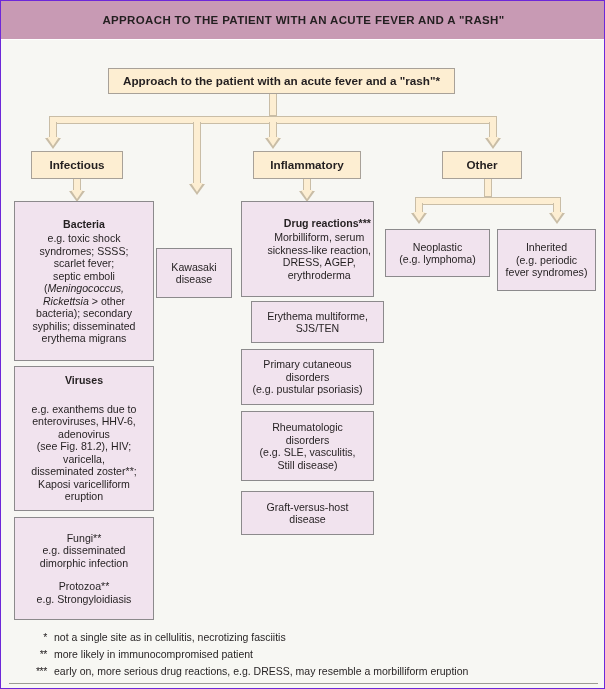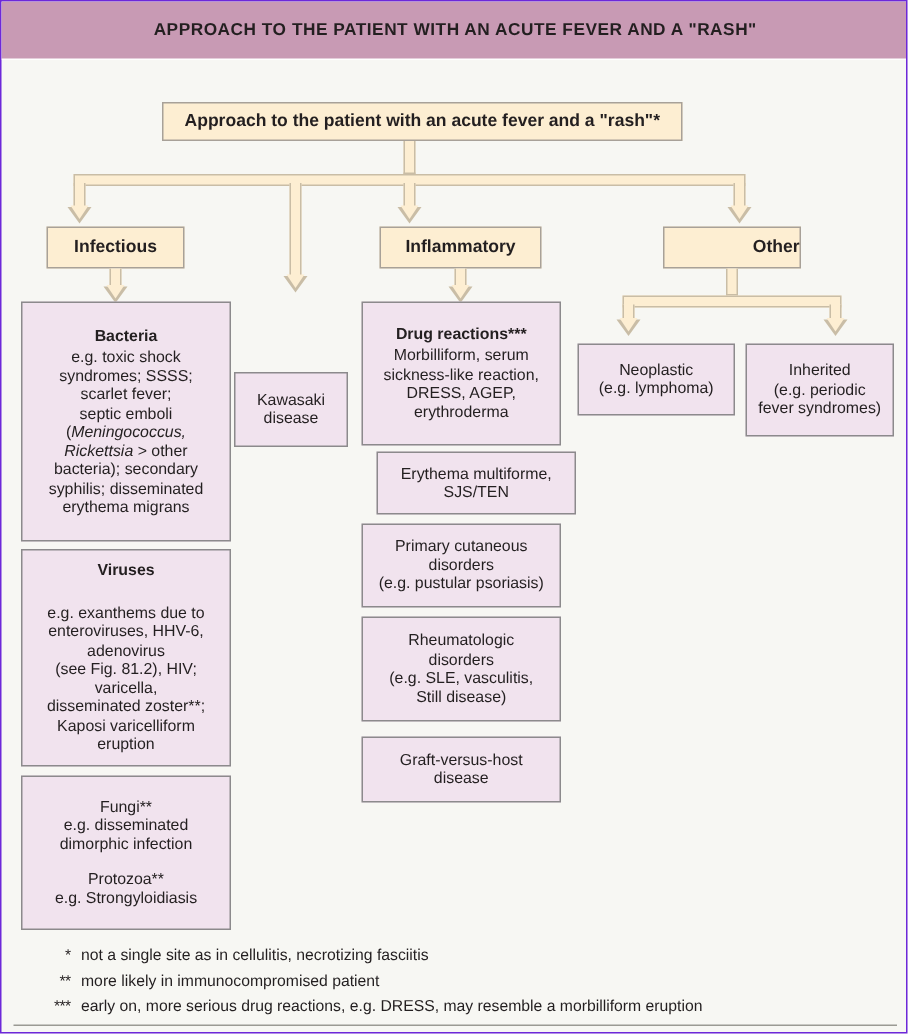--- a/index.html
+++ b/index.html
@@ -123,21 +123,21 @@
   <div class="box cream" id="root-box" style="left:107px;top:67px;width:347px;height:26px;font-size:11.7px;">
     <div class="hd">Approach to the patient with an acute fever and a "rash"*</div>
   </div>
 
   <div class="box cream" style="left:30px;top:150px;width:92px;height:28px;font-size:11.7px;">
     <div class="hd">Infectious</div>
   </div>
   <div class="box cream" style="left:252px;top:150px;width:108px;height:28px;font-size:11.7px;">
     <div class="hd">Inflammatory</div>
   </div>
-  <div class="box cream" style="left:441px;top:150px;width:92px;height:28px;font-size:11.7px;align-items:flex-end;">
+  <div class="box cream" style="left:441px;top:150px;width:80px;height:28px;font-size:11.7px;">
     <div class="hd">Other</div>
   </div>
 
   <div class="rib rib-v" style="left:72px;top:178px;width:8px;height:14px;border-top:none;"></div>
   <div class="ah" style="left:68px;top:190px;"></div>
 
   <div class="rib rib-v" style="left:302px;top:178px;width:8px;height:14px;border-top:none;"></div>
   <div class="ah" style="left:298px;top:190px;"></div>
 
   <div class="rib rib-v" style="left:483px;top:178px;width:8px;height:18px;border-top:none;"></div>
@@ -187,21 +187,21 @@
     </div>
   </div>
 
   <div class="box pink" style="left:155px;top:200px;width:76px;height:50px;font-size:10.6px;margin-top:47px;">
     <div class="bdy">
       <div>Kawasaki</div>
       <div>disease</div>
     </div>
   </div>
 
-  <div class="box pink" style="left:240px;top:200px;width:133px;height:96px;font-size:10.6px;padding:4px 2px;">
+  <div class="box pink" style="left:240px;top:200px;width:133px;height:96px;font-size:10.6px;padding:4px 2px;align-items:flex-end;">
     <div class="hd" style="margin-bottom:2px;">Drug reactions***</div>
     <div class="bdy">
       <div>Morbilliform, serum</div>
       <div>sickness-like reaction,</div>
       <div>DRESS, AGEP,</div>
       <div>erythroderma</div>
     </div>
   </div>
 
   <div class="box pink" style="left:250px;top:300px;width:133px;height:42px;font-size:10.6px;">

